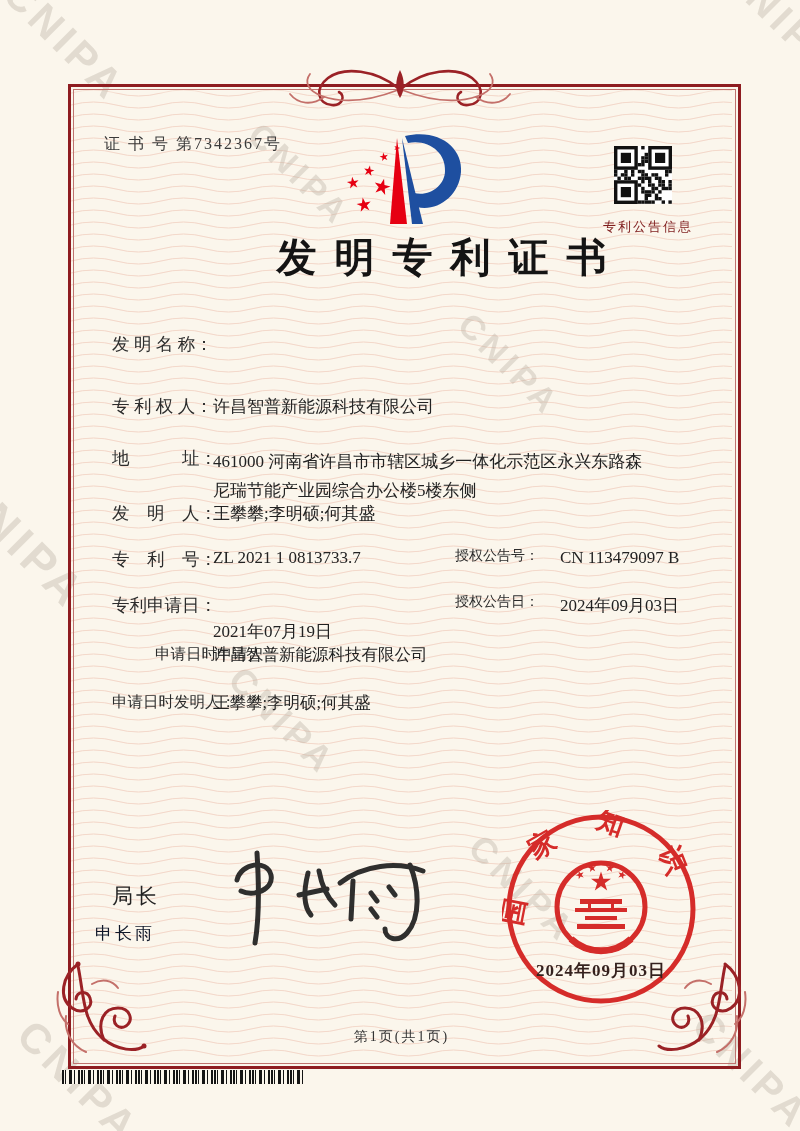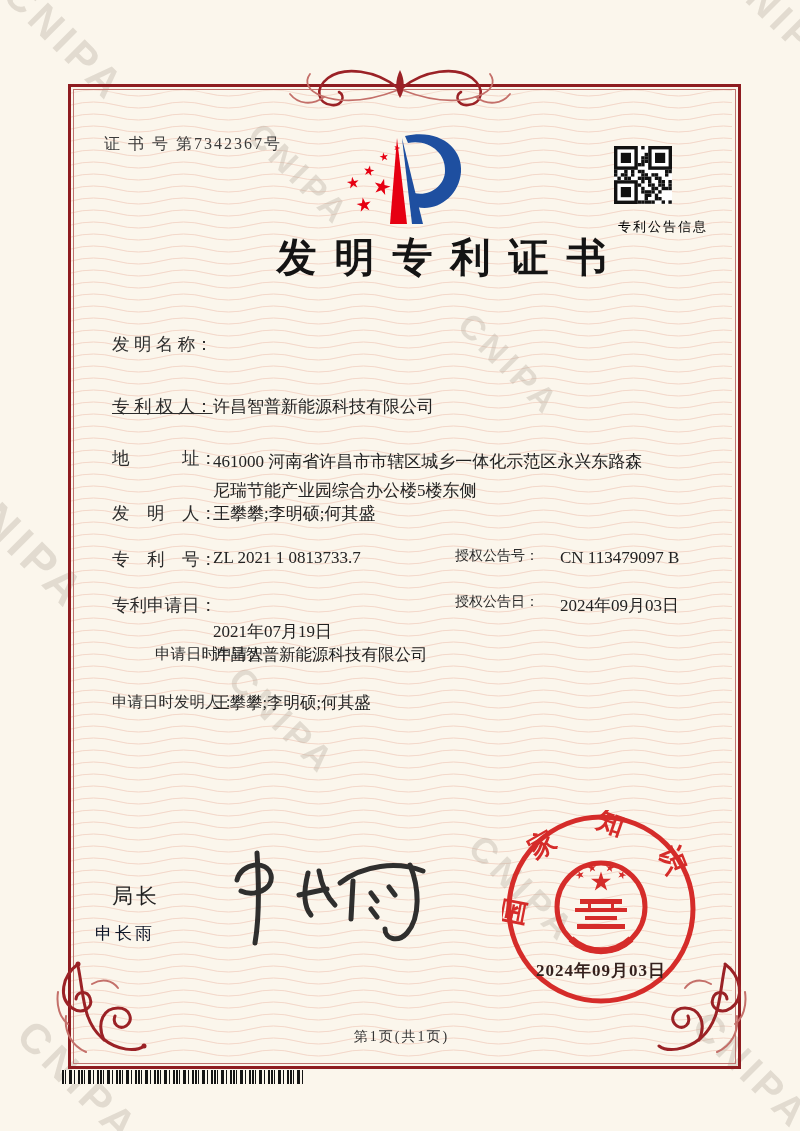--- a/index.html
+++ b/index.html
@@ -7,21 +7,21 @@
         font-family:"Liberation Serif","DejaVu Serif",serif;color:#262626;}
   .wm{position:absolute;color:#b5ac9e;opacity:.35;font-family:"Liberation Sans","DejaVu Sans",sans-serif;
       font-weight:bold;transform:rotate(45deg);letter-spacing:5px;white-space:nowrap;z-index:1;}
   .frame{position:absolute;left:68px;top:84px;width:667px;height:979px;border:3px solid #8e1c20;z-index:2;}
   .frame-inner{position:absolute;left:2px;top:2px;right:2px;bottom:2px;border:1px solid #c0736f;}
   .guilloche{position:absolute;left:71px;top:87px;width:661px;height:973px;z-index:0;}
   .abs{position:absolute;}
   .certno{left:104px;top:134px;font-size:16px;letter-spacing:2px;color:#3a3a3a;z-index:3;}
   .logo{left:333px;top:124px;z-index:3;}
   .qr{left:614px;top:146px;z-index:3;}
-  .qrlabel{left:588px;top:218px;width:120px;text-align:right;font-size:13px;letter-spacing:2px;color:#000000;z-index:3;}
+  .qrlabel{left:588px;top:218px;width:120px;text-align:center;font-size:13px;letter-spacing:2px;color:#7f1d1d;z-index:3;}
   .title{left:68px;top:230px;width:667px;text-align:center;font-size:40px;font-weight:bold;
          letter-spacing:18px;text-indent:18px;color:#141414;z-index:3;padding-left:40px;}
   .flabel{position:absolute;left:112px;font-size:17.5px;color:#2c2c2c;white-space:nowrap;z-index:3;}
   .fvalue{position:absolute;left:213px;font-size:17px;color:#222;white-space:nowrap;z-index:3;}
   .flabel2{position:absolute;left:455px;font-size:14px;color:#2c2c2c;white-space:nowrap;z-index:3;}
   .fvalue2{position:absolute;left:560px;font-size:17px;color:#222;white-space:nowrap;z-index:3;}
   .small{font-size:15.5px;}
   .addrv{white-space:normal;width:445px;line-height:29px;}
   .legal{position:absolute;left:76px;top:766px;width:660px;font-size:15px;line-height:32px;
          letter-spacing:.5px;color:#1c1c1c;z-index:3;}
@@ -211,21 +211,21 @@
         <rect x="47.6" y="54.4" width="3.4" height="3.4"></rect>
         <rect x="54.4" y="54.4" width="3.4" height="3.4"></rect>
       </g>
   </svg>
   <div class="abs qrlabel">专利公告信息</div>
 
   <div class="abs title">发明专利证书</div>
 
   <span class="flabel" style="top:332px;">发 明 名 称：</span>
 
-  <span class="flabel" style="top:394px;text-decoration:underline;">专 利 权 人：</span>
+  <span class="flabel" style="top:394px;">专 利 权 人：</span>
   <span class="fvalue" style="top:395px;">许昌智普新能源科技有限公司</span>
 
   <span class="flabel" style="top:446px;">地　　　址：</span>
   <span class="fvalue addrv" style="top:447px;">461000 河南省许昌市市辖区城乡一体化示范区永兴东路森尼瑞节能产业园综合办公楼5楼东侧</span>
 
   <span class="flabel" style="top:501px;">发　明　人：</span>
   <span class="fvalue" style="top:502px;">王攀攀;李明硕;何其盛</span>
 
   <span class="flabel" style="top:547px;">专　利　号：</span>
   <span class="fvalue" style="top:548px;">ZL 2021 1 0813733.7</span>

